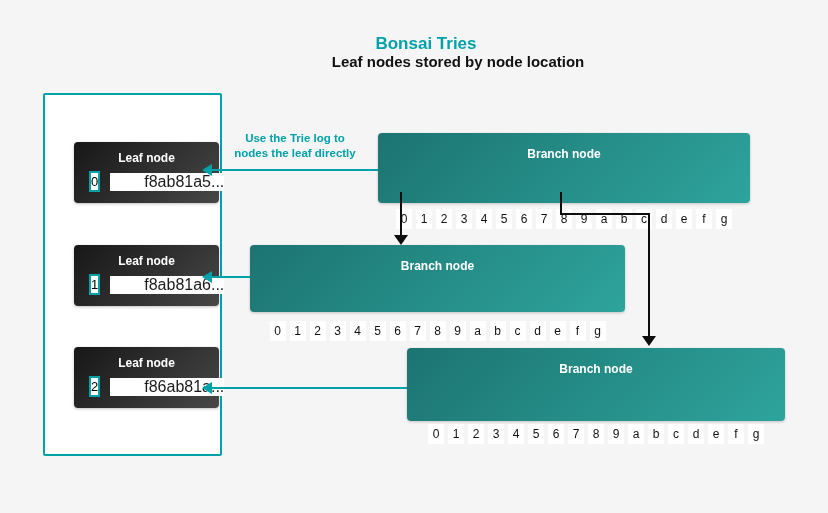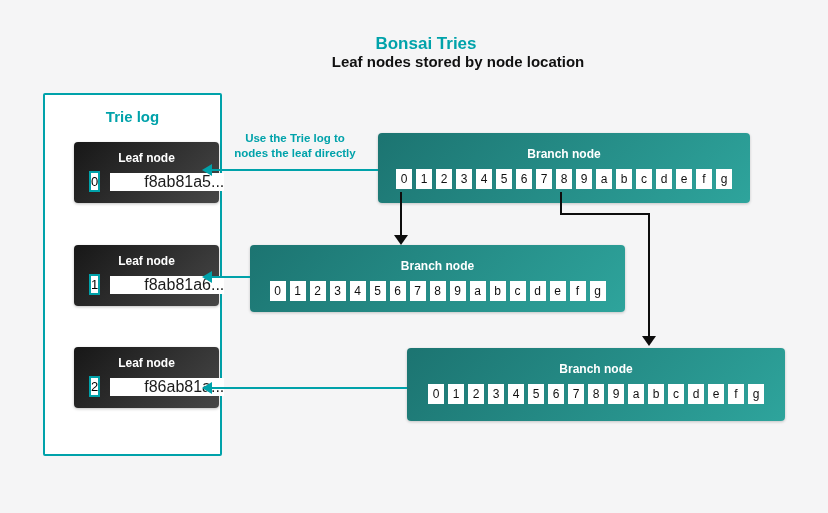--- a/index.html
+++ b/index.html
@@ -45,21 +45,21 @@
   .leaf-hash {
     margin-left:10px; width:87px; height:18px; background:#fff; color:#1b1b1b;
     font-size:16px; display:flex; align-items:center; justify-content:center;
     white-space:nowrap;
     padding-left:34px;
   }
   .branch {
     position:absolute; border-radius:4px;
     background:linear-gradient(135deg,#1c7471 0%,#2ea49c 100%);
     box-shadow:0 1px 3px rgba(0,0,0,0.2);
-    display:flex; flex-direction:column; align-items:center;
+    display:flex; flex-direction:column; align-items:center;gap:40px;
   }
   .branch.b1 { left:378px; top:133px; width:372px; height:70px; }
   .branch.b2 { left:250px; top:245px; width:375px; height:67px; }
   .branch.b3 { left:407px; top:348px; width:378px; height:73px; }
   .branch-label { margin-top:14px; color:#fff; font-size:12px; font-weight:bold; }
   .cells { display:flex; gap:4px; margin-top:8px; }
   .cell {
     width:16px; height:20px; background:#fff; color:#111; font-size:12px;
     display:flex; align-items:center; justify-content:center;
   }
@@ -83,21 +83,20 @@
 </style>
 </head>
 <body>
 
 <div class="canvas">
 
   <div class="page-title">Bonsai Tries</div>
   <div class="page-subtitle">Leaf nodes stored by node location</div>
 
   <div class="trie-box">
-    <div class="trie-title">Trie log</div>
 
     <div class="leaf-card l0">
       <div class="leaf-label">Leaf node</div>
       <div class="leaf-row">
         <div class="leaf-index">0</div>
         <div class="leaf-hash">f8ab81a5...</div>
       </div>
     </div>
 
     <div class="leaf-card l1">

